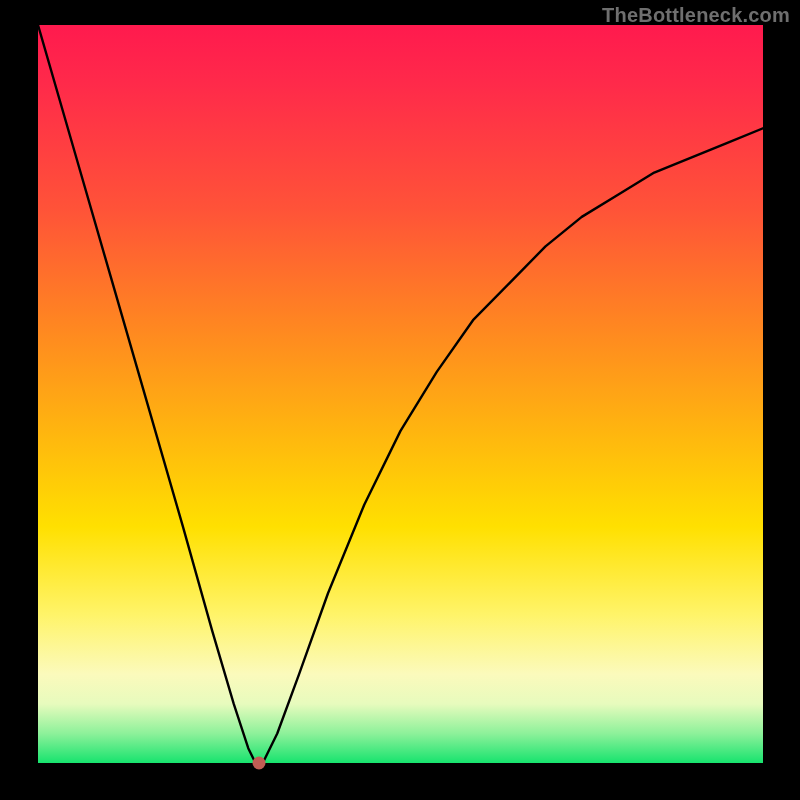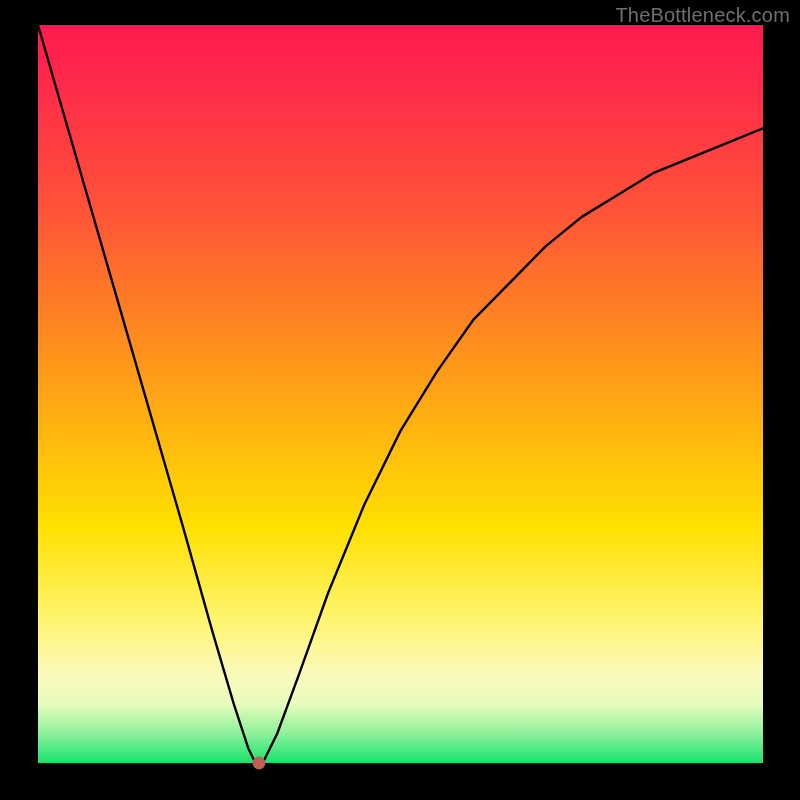--- a/index.html
+++ b/index.html
@@ -55,21 +55,21 @@
     background: #c25d54;
     transform: translate(-50%, -50%);
   }
   .watermark {
     position: absolute;
     top: 4px;
     right: 10px;
     color: #6f6f6f;
     font-size: 20px;
     letter-spacing: 0.2px;
-    font-weight: 400;
+    font-weight: 700;
   }
 </style>
 </head>
 <body>
 
 <div class="frame">
   <div class="watermark">TheBottleneck.com</div>
   <div class="plot">
     <svg class="curve" viewBox="0 0 725 738" preserveAspectRatio="none">
       <path fill="none" stroke="#000" stroke-width="2.4" stroke-linejoin="round" stroke-linecap="round" d="M0.00 0.00 L36.25 125.46 L72.50 250.92 L108.75 376.38 L145.00 501.84 L174.00 605.16 L195.75 678.96 L210.25 723.24 L217.50 738.00 L224.75 738.00 L239.25 708.48 L261.00 649.44 L290.00 568.26 L326.25 479.70 L362.50 405.90 L398.75 346.86 L435.00 295.20 L471.25 258.30 L507.50 221.40 L543.75 191.88 L580.00 169.74 L616.25 147.60 L652.50 132.84 L688.75 118.08 L725.00 103.32"></path>

